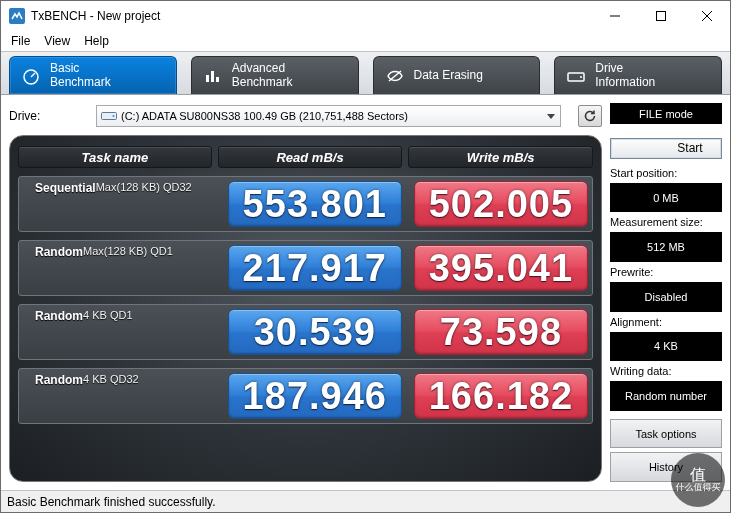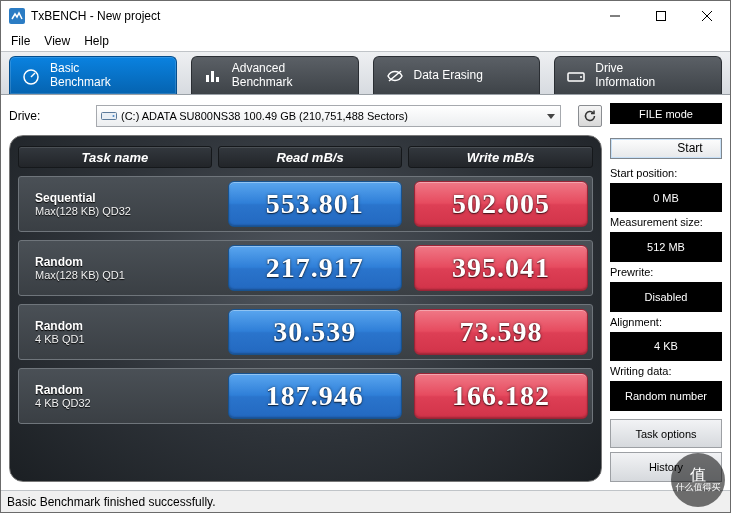--- a/index.html
+++ b/index.html
@@ -39,27 +39,27 @@
   
   .panel { flex:1; border:1px solid #777; border-radius:14px; background:radial-gradient(ellipse at 50% 40%, #525860 0%, #2e3339 55%, #1b1f23 100%); padding:10px 8px; overflow:hidden; }
   .headerrow, .datarow { display:flex; gap:6px; }
   .headerrow { margin-bottom:8px; }
   .hcell { flex:1; text-align:center; color:#fff; font-style:italic; font-weight:bold; font-size:13px;
            background:linear-gradient(#33383e,#222529); border:1px solid #15181b; border-radius:3px; height:22px; display:flex; align-items:center; justify-content:center;
            box-shadow:0 1px 0 rgba(255,255,255,.12) inset; }
   .hcell.tn { flex:1.05; }
 
   .datarow { margin-bottom:8px; border:1px solid #6f757b; border-radius:3px; padding:4px; background:linear-gradient(#4a5056,#3a3f44); }
-  .task { flex:1.05; display:flex; flex-direction:column; justify-content:center; padding-left:12px; color:#fff; font-size:12px;
+  .task { flex:1.05; display:flex; flex-direction:row; padding-left:12px; color:#fff; font-size:12px;
           border-right:none; text-shadow:0 1px 1px #000; }
   .task .l1 { font-weight:bold; }
   .task .l2 { font-size:11px; opacity:.92; }
 
   .metric { flex:1; margin-left:6px; border-radius:6px; display:flex; align-items:center; justify-content:center;
-            font-family:Liberation Serif, serif; font-weight:900; color:#fff; letter-spacing:1px; font-size:28px;
+            font-family:Liberation Sans, sans-serif; font-weight:900; color:#fff; letter-spacing:1px; font-size:38px;
             text-shadow:0 0 3px rgba(0,0,0,.5), 0 1px 1px rgba(0,0,0,.6);
             box-shadow:0 1px 0 rgba(255,255,255,.35) inset, 0 -1px 2px rgba(0,0,0,.25) inset; height:46px;
             font-variant-numeric: tabular-nums; }
   .metric.read { background:linear-gradient(#5aa6ef,#2f7fd8 48%, #2a74cc 52%, #2369c0); border:1px solid #18528e; }
   .metric.write{ background:linear-gradient(#f07886,#e64b5f 48%, #dd3f55 52%, #d23349); border:1px solid #9a2436; }
 
   
   .filemodebtn { height:22px; background:#000; color:#fff; font-size:11px; display:flex; align-items:center; justify-content:center; border:1px solid #000; }
   .rlabel { color:#000; }
   .rbtn { height:31px; text-align:right; padding:0 8px; display:flex; align-items:center; justify-content:flex-end;

